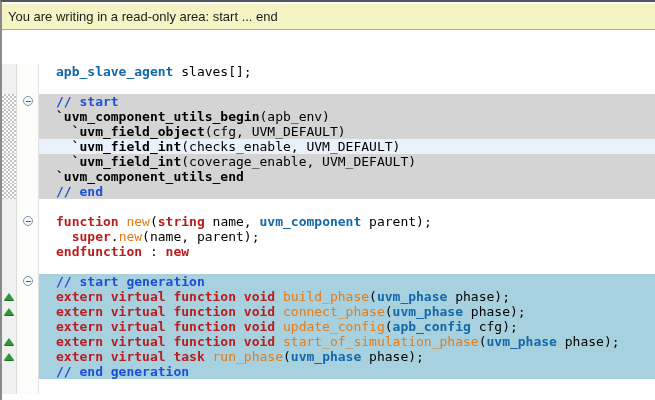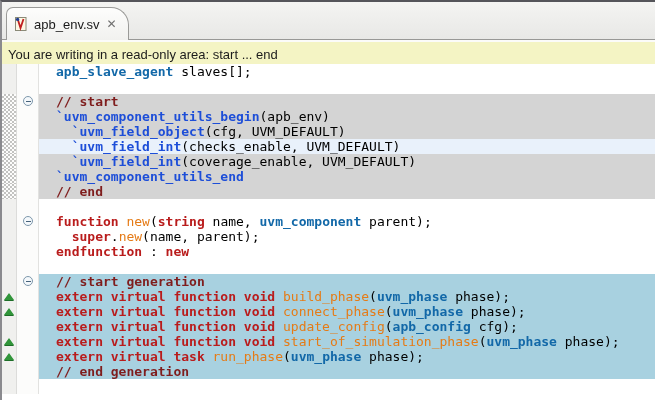--- a/index.html
+++ b/index.html
@@ -63,42 +63,29 @@
     font-size:13px; line-height:15px; white-space:pre; padding-left:17px;
     color:#000;
   }
   .bg-white    { background:#ffffff; }
   .bg-readonly { background:#d4d4d4; }
   .bg-cursor   { background:#e9f1fb; }
   .bg-generated{ background:#a8d1e0; }
   .tk-kw { color:#b91c1c; font-weight:bold;margin-top:44px; }
   .tk-ty { color:#1268a8; font-weight:bold; }
   .tk-fn { color:#e57b16; }
-  .tk-mc { color:#1d4ed8; font-weight:bold; }
-  .tk-cm { color:#7f1d1d; font-weight:bold; }
+  .tk-mc { color:#000000; font-weight:bold; }
+  .tk-cm { color:#1d4ed8; font-weight:bold; }
   .tk-pl { color:#000000; }
 </style>
 </head>
 <body>
 
 <div class="window">
 
-  <div class="tabbar">
-    <div class="tab">
-      <span class="file-icon">
-        <svg width="14" height="16" viewBox="0 0 14 16">
-          <rect x="1.5" y="1.5" width="10.5" height="13" fill="#fdf8e4" stroke="#8a8a77" stroke-width="1"></rect>
-          <path d="M4 4 L6.5 12 L9.5 3" stroke="#c02020" stroke-width="1.8" fill="none"></path>
-          <circle cx="3.6" cy="3.4" r="1.7" fill="#23408f"></circle>
-        </svg>
-      </span>
-      <span class="tab-title">apb_env.sv</span>
-      <span class="tab-close">✕</span>
-    </div>
-  </div>
 
   <div class="banner">
     <span>You are writing in a read-only area: start ... end</span>
   </div>
 
   <div class="editor">
     <div id="editor-rows">
         <div class="row">
           <div class="ann"></div>
           <div class="fold"></div>

